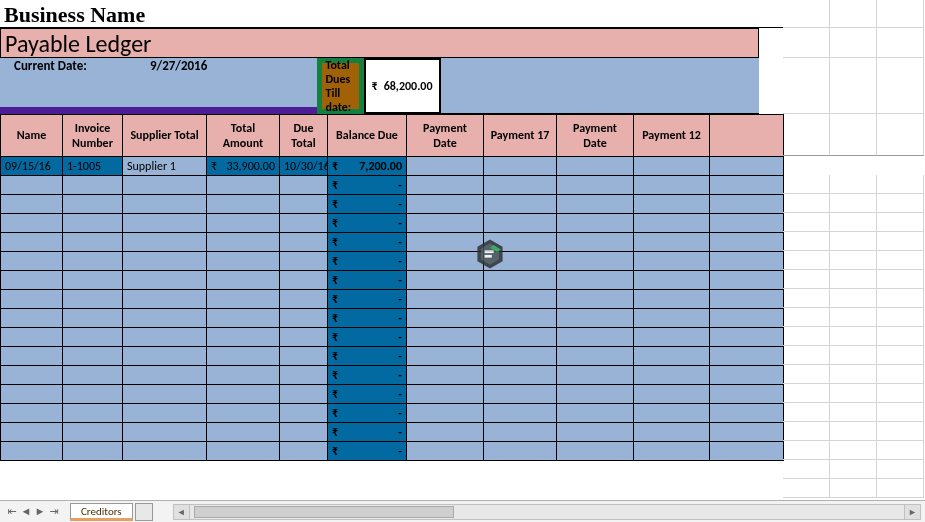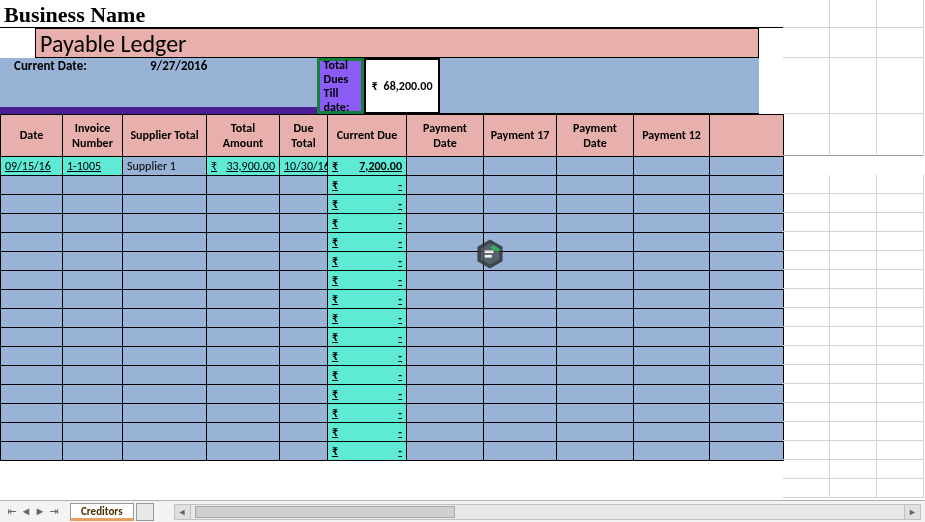--- a/index.html
+++ b/index.html
@@ -22,21 +22,20 @@
     font-weight: bold;
     font-size: 22px;
     padding: 2px 4px;
     height: 28px;
     border-bottom: 1px solid #000;
     width: 783px;
   }
   .payable-ledger-row {
     display: flex;
     height: 30px;
-    margin-left: 35px;
   }
   .payable-ledger {
     background: #e8b0ac;
     font-family: Calibri, Arial, sans-serif;
     font-size: 24px;
     padding: 0 4px;
     line-height: 30px;
     width: 454px;
     border: 1px solid #000;
     border-right: none;
@@ -60,26 +59,26 @@
   }
   .info-label {
     font-weight: bold;
     padding-left: 14px;
     width: 150px;
   }
   .info-val {
     font-weight: bold;
   }
   .dues-label {
-    background: #8b5cf6;
+    background: #a16207;
     width: 48px;
     font-weight: bold;
     font-size: 12px;
     padding: 4px;
-    border: 3px solid #15803d;
+    border: 5px solid #15803d;
     display: flex;
     align-items: center;
   }
   .dues-val {
     background: #fff;
     width: 79px;
     border: 2px solid #000;
     font-weight: bold;
     font-size: 12px;
     padding: 4px 6px;
@@ -122,21 +121,21 @@
   .c-amt  { width: 73px; }
   .c-due  { width: 48px; }
   .c-bal  { width: 79px; }
   .c-pd1  { width: 77px; }
   .c-p11  { width: 73px; }
   .c-pd2  { width: 77px; }
   .c-p12  { width: 76px; }
   .c-ext  { width: 74px; }
   .grid td { font-size: 12px; }
   .blue-cell { background: #99b3d6; }
-  .white-cell { background: #5eead4; text-decoration: underline; }
+  .white-cell { background: #0369a1; }
   .amt {
     display: flex;
     justify-content: space-between;
   }
   .bal-bold { font-weight: bold; }
   .right-grid {
     position: absolute;
     left: 783px;
     top: 0;
     width: 142px;
@@ -175,21 +174,21 @@
     width: 12px;
     text-align: center;
     color: #666;
     cursor: pointer;
   }
   .tab-creditors {
     background: #fff;
     border: 1px solid #999;
     border-bottom: 3px solid #e8a060;
     padding: 1px 10px;
-    font-weight: bold;
+    font-weight: normal;
     color: #4a2f00;
     margin-left: 4px;
     height: 18px;
     line-height: 14px;
   }
   .tab-next {
     border: 1px solid #999;
     background: #e8e8e8;
     width: 18px;
     height: 18px;
@@ -262,26 +261,26 @@
         <col class="c-due">
       <col class="c-bal">
         <col class="c-pd1">
         <col class="c-p11">
         <col class="c-pd2">
         <col class="c-p12">
         <col class="c-ext">
     </colgroup>
     <thead>
       <tr>
-        <th>Date</th>
+        <th>Name</th>
         <th>Invoice Number</th>
         <th>Supplier Total</th>
         <th>Total Amount</th>
         <th>Due Total</th>
-        <th>Current Due</th>
+        <th>Balance Due</th>
         <th>Payment Date</th>
         <th>Payment 17</th>
         <th>Payment Date</th>
         <th>Payment 12</th>
         <th></th>
       </tr>
     </thead>
     <tbody id="grid-body">
         <tr>
           <td class="white-cell">09/15/16</td>

